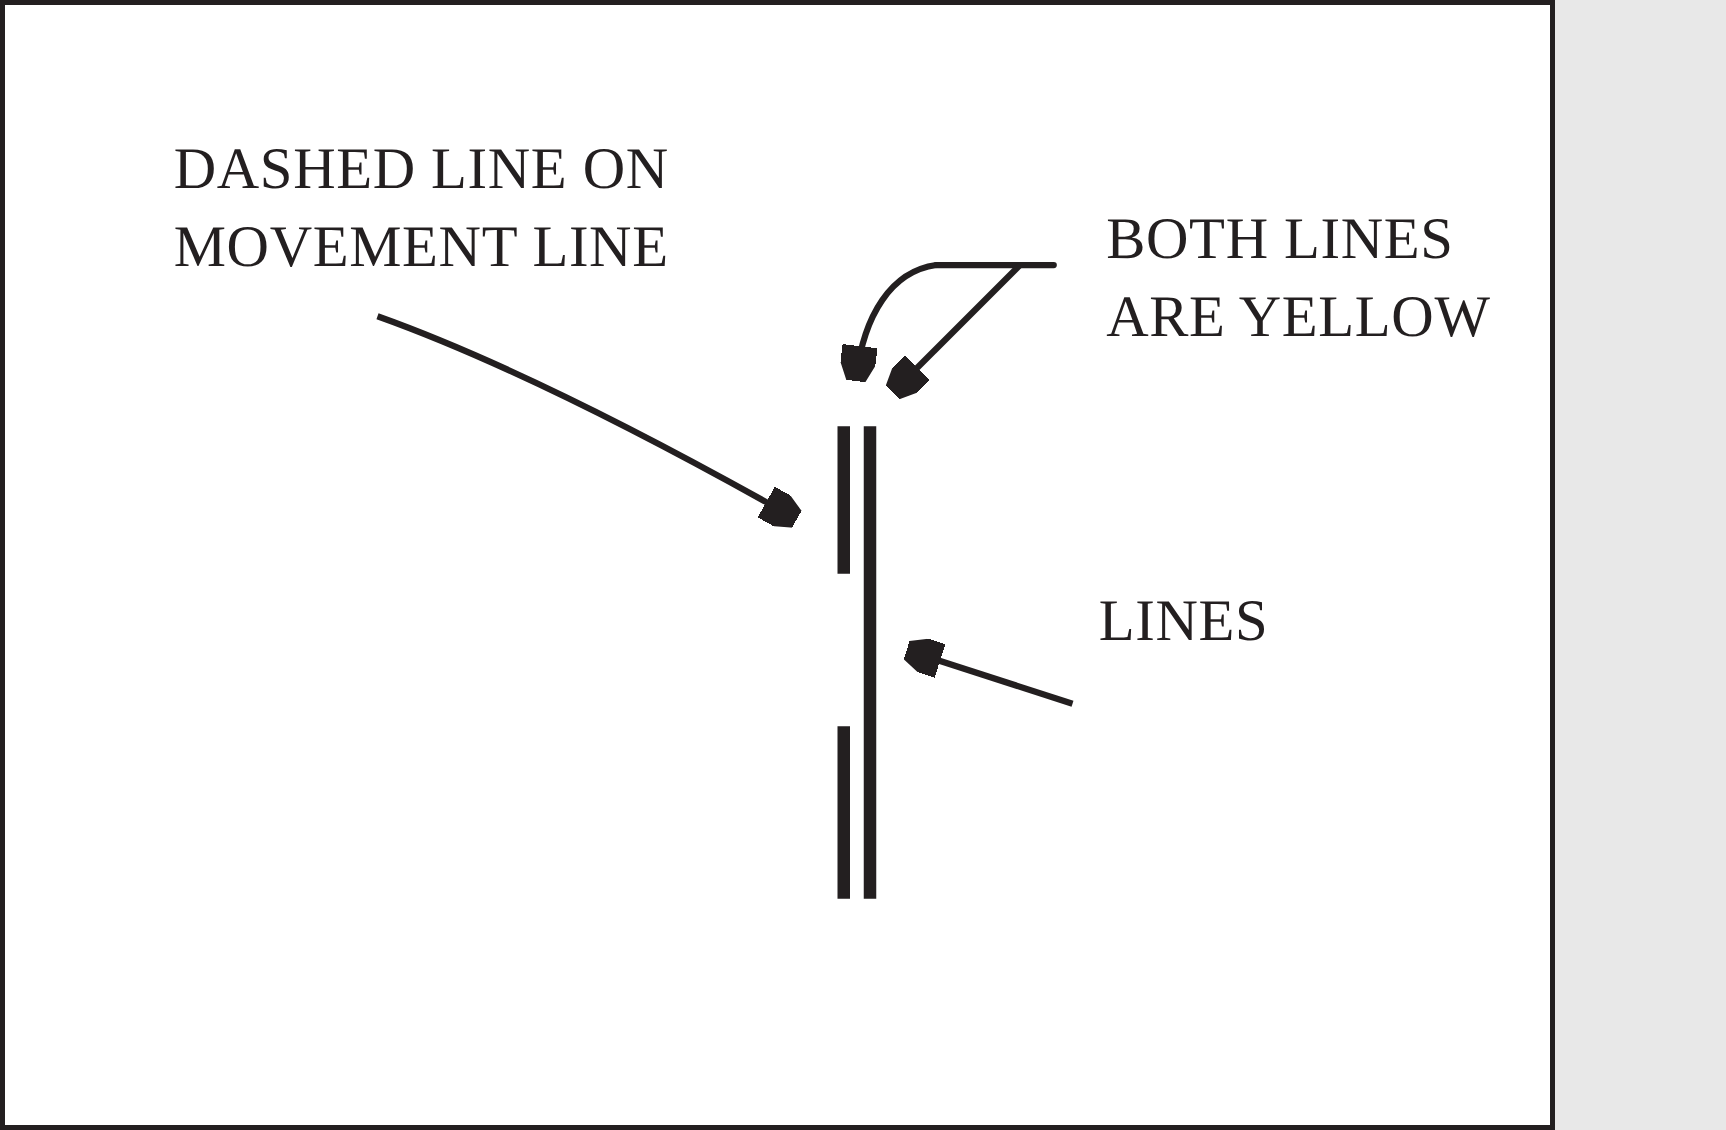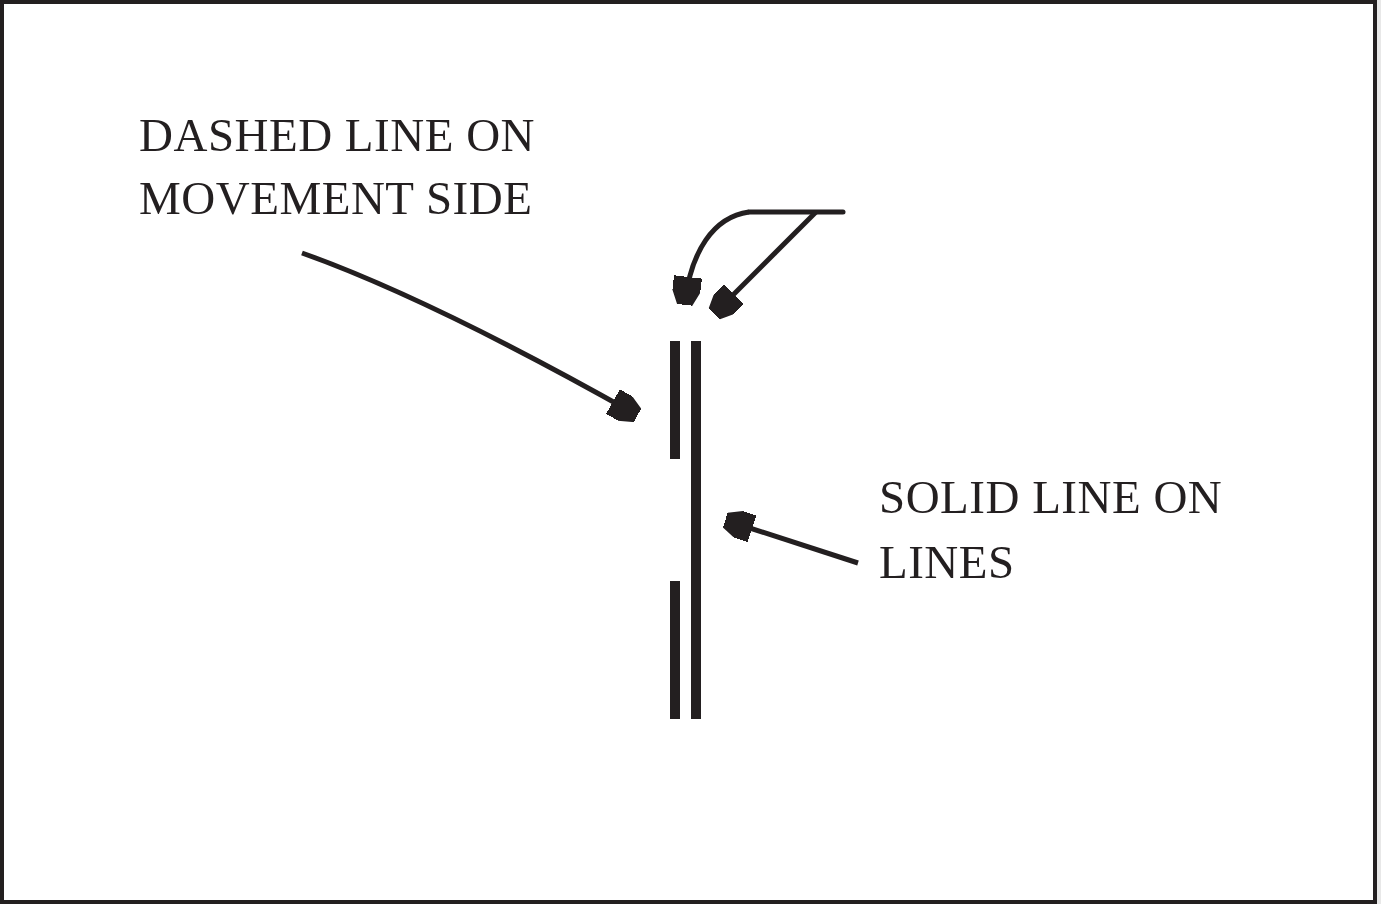--- a/index.html
+++ b/index.html
@@ -1,20 +1,20 @@
 <!DOCTYPE html>
 <html style="--ink: #231f20; --bg: #ffffff;"><head>
 <meta charset="utf-8">
 <style>
   :root { --ink: #231f20; --bg: #ffffff; }
   * { margin: 0; padding: 0; box-sizing: border-box; }
   html, body { background: #e8e8e8; }
   .canvas {
     position: relative;
-    width: 1377px;
+    width: 1244px;
     height: 904px;
     background: var(--bg);
     border: 4px solid var(--ink);
     overflow: hidden;
     font-family: "Liberation Serif", "DejaVu Serif", serif;
     color: var(--ink);
   }
   .label {
     position: absolute;
     font-size: 47px;
@@ -42,26 +42,29 @@
   }
   .arrow-layer path { stroke: var(--ink); stroke-width: 5; fill: none; }
 </style>
 </head>
 <body>
 
 <div class="canvas">
 
   <div class="label label-dashed">
     <span>DASHED LINE ON</span>
-    <span>MOVEMENT SIDE</span>
+    <span>MOVEMENT LINE</span>
   </div>
 
+  <div class="label label-both">
+    <span>BOTH LINES</span>
+    <span>ARE YELLOW</span>
+  </div>
 
   <div class="label label-solid">
-    <span>SOLID LINE ON</span>
     <span>LINES</span>
   </div>
 
   <div class="road-line dash-top"></div>
   <div class="road-line dash-bottom"></div>
   <div class="road-line solid-line"></div>
 
   <svg class="arrow-layer" viewBox="0 0 1381 904" xmlns="http://www.w3.org/2000/svg" aria-hidden="true">
     <defs>
       <marker id="arrowhead" viewBox="0 0 10 10" refX="9" refY="5" markerWidth="5.6" markerHeight="5.6" orient="auto">

